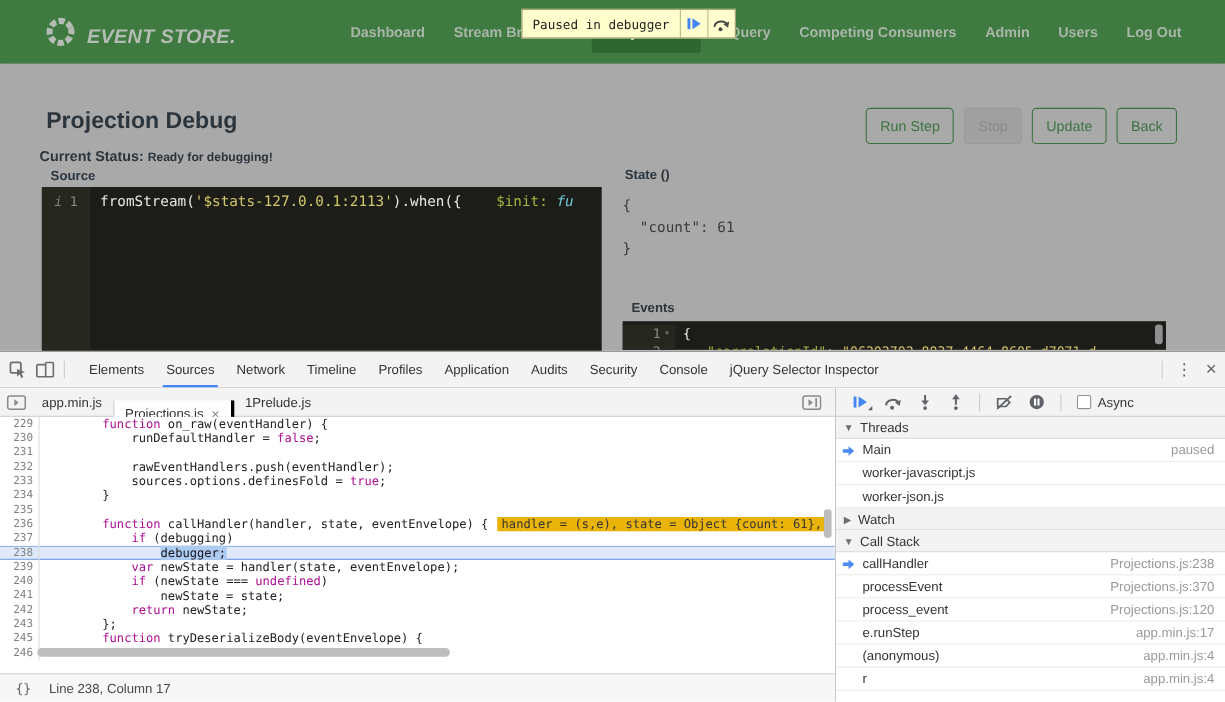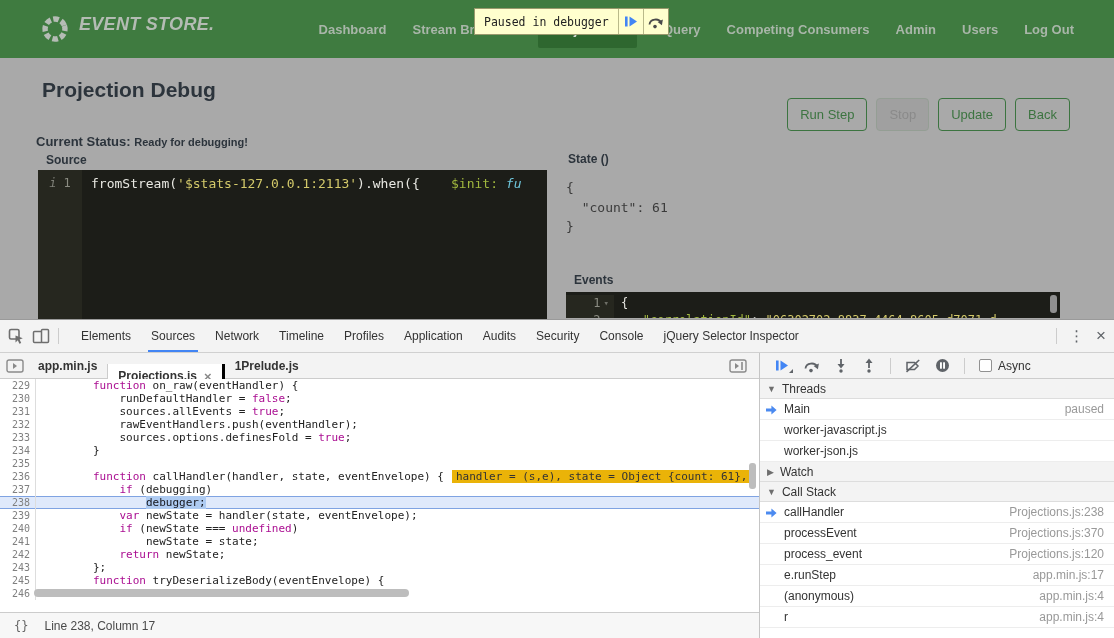--- a/index.html
+++ b/index.html
@@ -3,36 +3,36 @@
 <meta charset="utf-8">
 <style>
   html,body{margin:0;padding:0;}
   .screen{position:relative;width:1114px;height:638px;overflow:hidden;background:#fff;
           font-family:"Liberation Sans",sans-serif;}
 
   
   .navbar{position:absolute;top:0;left:0;width:100%;height:58px;background:#3f7b40;
           display:flex;align-items:center;padding:0 40px;box-sizing:border-box;
           box-shadow:0 2px 3px rgba(0,0,0,0.35);}
-  .brand{display:flex;align-items:flex-start;gap:9px;}
+  .brand{display:flex;align-items:flex-end;gap:9px;}
   .brand-text{color:#b4bcb4;font-style:italic;font-weight:bold;font-size:18px;letter-spacing:.3px;}
   .nav{margin-left:auto;display:flex;align-items:center;gap:26px;}
   .nav-item{color:#a9b6a9;font-weight:bold;font-size:13px;cursor:pointer;white-space:nowrap;}
   .nav-item.active{background:#2e672f;color:#d6dbd6;padding:11px 14px;border-radius:2px;}
 
   
   .paused-tooltip{position:absolute;left:474px;top:8px;height:25px;display:flex;align-items:stretch;
           background:#ffffce;border:1px solid #99996d;z-index:30;
           font-family:"DejaVu Sans Mono",monospace;font-size:11.5px;color:#222;}
   .paused-text{padding:0 9px;display:flex;align-items:center;white-space:nowrap;}
   .paused-btn{width:24px;border-left:1px solid #b9b98a;display:flex;align-items:center;justify-content:center;cursor:pointer;}
 
   
   .page{position:absolute;top:58px;left:0;width:100%;height:261px;background:#a9a9a9;}
-  .page-title{position:absolute;left:42px;top:20px;margin:0;font-size:21px;font-weight:bold;color:#2c343c;}
+  .page-title{position:absolute;left:42px;top:40px;margin:0;font-size:21px;font-weight:bold;color:#2c343c;}
   .page-buttons{position:absolute;right:44px;top:20px;display:flex;gap:9px;margin-top:20px;}
   .pbtn{border:1px solid #3c7440;color:#3c7440;background:transparent;border-radius:4px;
         font-size:13px;padding:8px 12px;font-family:"Liberation Sans",sans-serif;cursor:pointer;}
   .pbtn.disabled{border-color:#949e94;color:#8a8a8a;background:#a0a0a0;cursor:default;}
   .status-line{position:absolute;left:36px;top:76px;color:#2c343c;font-weight:bold;font-size:13px;}
   .status-value{font-size:11px;}
   .sec-label{position:absolute;font-weight:bold;font-size:12px;color:#2c343c;}
   .source-label{left:46px;top:95px;}
   .state-label{left:568px;top:94px;}
   .events-label{left:574px;top:215px;}
@@ -70,21 +70,21 @@
   .dt-tab.active::after{content:'';position:absolute;left:7px;right:7px;bottom:0;height:2px;background:#4285f4;}
   .dt-tabbar-right{margin-left:auto;display:flex;align-items:center;gap:12px;padding-right:8px;}
   .dt-menu{font-size:15px;color:#5f6368;cursor:pointer;}
   .dt-close{font-size:17px;color:#5f6368;cursor:pointer;}
 
   .dt-body{display:flex;height:285px;}
   .dt-left{width:760px;min-width:760px;border-right:1px solid #c5c5c5;box-sizing:border-box;
         display:flex;flex-direction:column;position:relative;background:#fff;}
   .file-tabbar{height:26px;min-height:26px;background:#f3f3f3;border-bottom:1px solid #ccc;
         display:flex;align-items:center;padding-left:6px;box-sizing:border-box;}
-  .file-tabs{display:flex;height:100%;align-items:center;margin-left:4px;font-weight:bold;}
+  .file-tabs{display:flex;height:100%;align-items:center;margin-left:4px;}
   .file-tab{padding:0 10px;height:100%;display:flex;align-items:center;gap:7px;cursor:pointer;box-sizing:border-box;}
   .file-tab.active{background:#fff;border-left:1px solid #ccc;border-right:3px solid #000000;margin-bottom:-1px;margin-top:20px;}
   .tab-close{color:#888;font-size:13px;}
   .ftb-right{margin-left:auto;padding-right:12px;}
 
   .code-area{position:relative;flex:1;overflow:hidden;background:#fff;
         font-family:"DejaVu Sans Mono",monospace;font-size:11px;}
   .code-row{display:flex;height:13px;line-height:13px;white-space:pre;position:relative;}
   .code-gutter{width:30px;min-width:30px;text-align:right;padding-right:5px;color:#808080;
         border-right:1px solid #ddd;background:#fff;font-size:10px;cursor:pointer;box-sizing:content-box;}
@@ -269,21 +269,21 @@
               <svg width="18" height="14" viewBox="0 0 18 14">
                 <rect x="1" y="1" width="16" height="12" rx="2" fill="none" stroke="#8a8a8a" stroke-width="1.4"></rect>
                 <path d="M6 4 L10 7 L6 10 Z" fill="#8a8a8a"></path>
                 <rect x="12.2" y="3" width="1.6" height="8" fill="#8a8a8a"></rect>
               </svg>
             </span>
         </div>
         <div class="code-area">
             <div class="code-row"><span class="code-gutter">229</span><span class="code-text"><span>        </span><span class="kw">function</span><span> on_raw(eventHandler) {</span></span></div>
             <div class="code-row"><span class="code-gutter">230</span><span class="code-text"><span>            runDefaultHandler = </span><span class="kw">false</span><span>;</span></span></div>
-            <div class="code-row"><span class="code-gutter">231</span><span class="code-text"><span>            sources.allEvents = </span><span class="kw">true</span><span>;</span></span></div>
+            <div class="code-row"><span class="code-gutter">231</span></div>
             <div class="code-row"><span class="code-gutter">232</span><span class="code-text"><span>            rawEventHandlers.push(eventHandler);</span></span></div>
             <div class="code-row"><span class="code-gutter">233</span><span class="code-text"><span>            sources.options.definesFold = </span><span class="kw">true</span><span>;</span></span></div>
             <div class="code-row"><span class="code-gutter">234</span><span class="code-text"><span>        }</span></span></div>
             <div class="code-row"><span class="code-gutter">235</span><span class="code-text"><span></span></span></div>
             <div class="code-row"><span class="code-gutter">236</span><span class="code-text"><span>        </span><span class="kw">function</span><span> callHandler(handler, state, eventEnvelope) {</span></span><span class="hint">handler = (s,e), state = Object {count: 61},</span></div>
             <div class="code-row"><span class="code-gutter">237</span><span class="code-text"><span>            </span><span class="kw">if</span><span> (debugging)</span></span></div>
             <div class="code-row exec"><span class="code-gutter">238</span><span class="code-text"><span>                </span><span class="sel">debugger;</span></span></div>
             <div class="code-row"><span class="code-gutter">239</span><span class="code-text"><span>            </span><span class="kw">var</span><span> newState = handler(state, eventEnvelope);</span></span></div>
             <div class="code-row"><span class="code-gutter">240</span><span class="code-text"><span>            </span><span class="kw">if</span><span> (newState === </span><span class="kw">undefined</span><span>)</span></span></div>
             <div class="code-row"><span class="code-gutter">241</span><span class="code-text"><span>                newState = state;</span></span></div>

